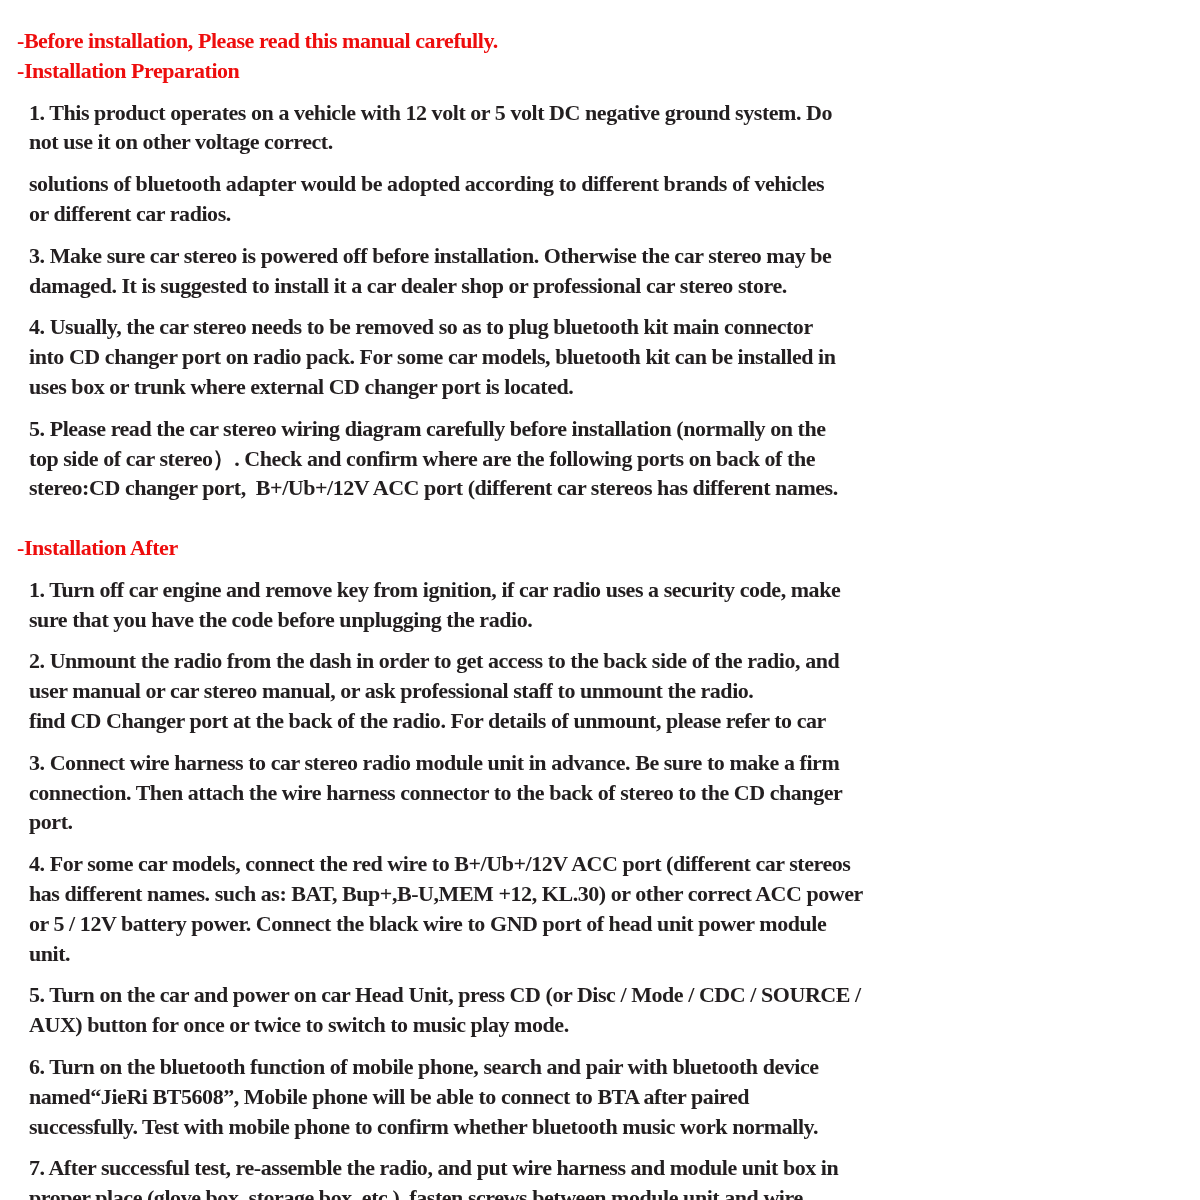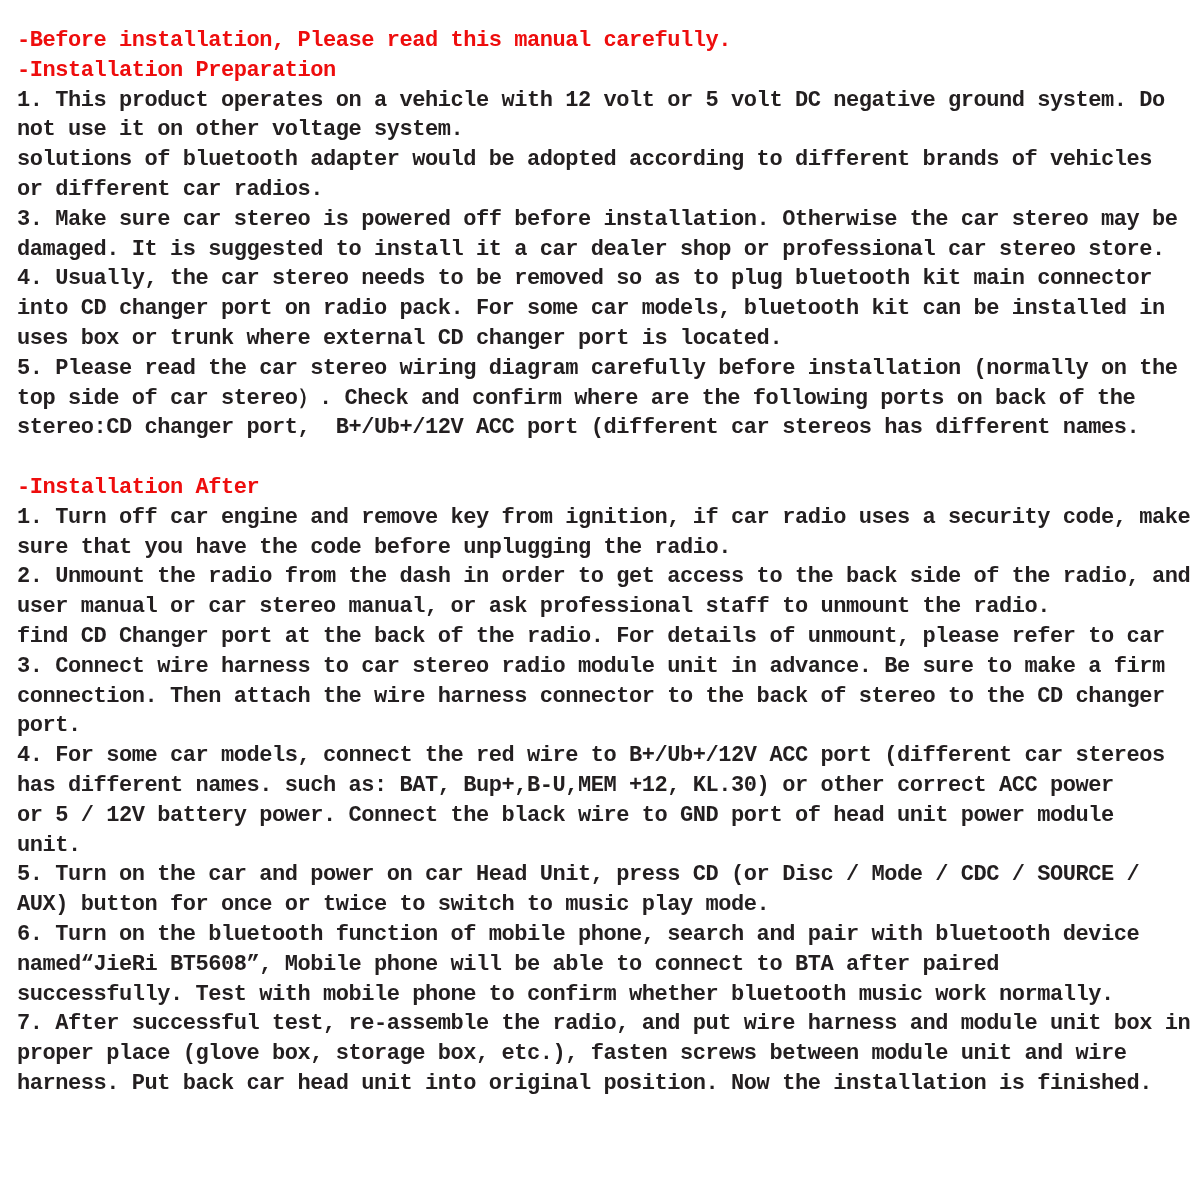--- a/index.html
+++ b/index.html
@@ -8,50 +8,50 @@
     background: #ffffff;
   }
   .page {
     position: relative;
     width: 1200px;
     height: 1200px;
     background: var(--page-bg, #ffffff);
     overflow: hidden;
     box-sizing: border-box;
     padding: 26px 14px 0 17px;
-    font-family: Liberation Mono, monospace;
+    font-family: Liberation Serif, serif;
     font-weight: bold;
     font-size: 22px;
     line-height: 29.8px;
     letter-spacing: -0.45px;
     color: var(--text-color, #231f20);
   }
   .line {
     white-space: pre;
   }
   .heading {
     color: var(--heading-color, #ee0d0d);
   }
   .section-heading.gap {
     margin-top: 29.8px;
   }
   .paragraph {
-    margin: 0;
+    margin: 12px;
   }
 </style>
 </head>
 <body>
 
 <div class="page">
   <div class="line heading">-Before installation, Please read this manual carefully.</div>
   <div id="sections">
       <div class="line heading section-heading">-Installation Preparation</div>
       <div class="paragraph">
         <div class="line">1. This product operates on a vehicle with 12 volt or 5 volt DC negative ground system. Do</div>
-        <div class="line">not use it on other voltage system.</div>
+        <div class="line">not use it on other voltage correct.</div>
       </div>
       <div class="paragraph">
         <div class="line">solutions of bluetooth adapter would be adopted according to different brands of vehicles</div>
         <div class="line">or different car radios.</div>
       </div>
       <div class="paragraph">
         <div class="line">3. Make sure car stereo is powered off before installation. Otherwise the car stereo may be</div>
         <div class="line">damaged. It is suggested to install it a car dealer shop or professional car stereo store.</div>
       </div>
       <div class="paragraph">

